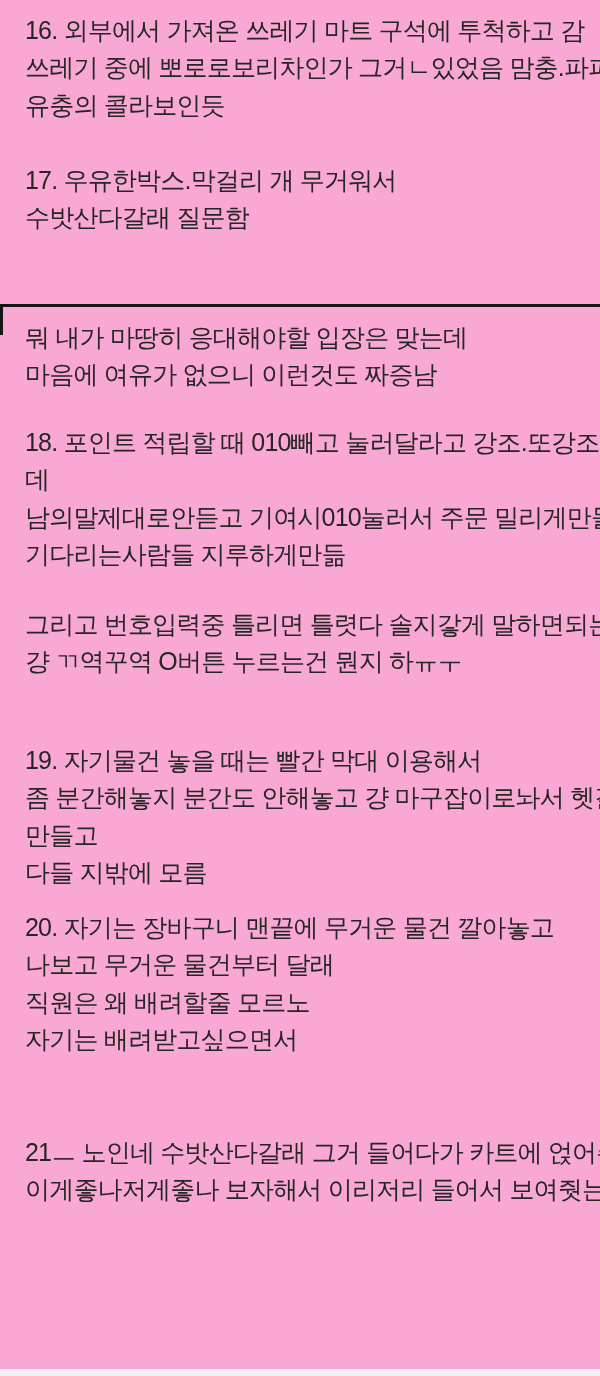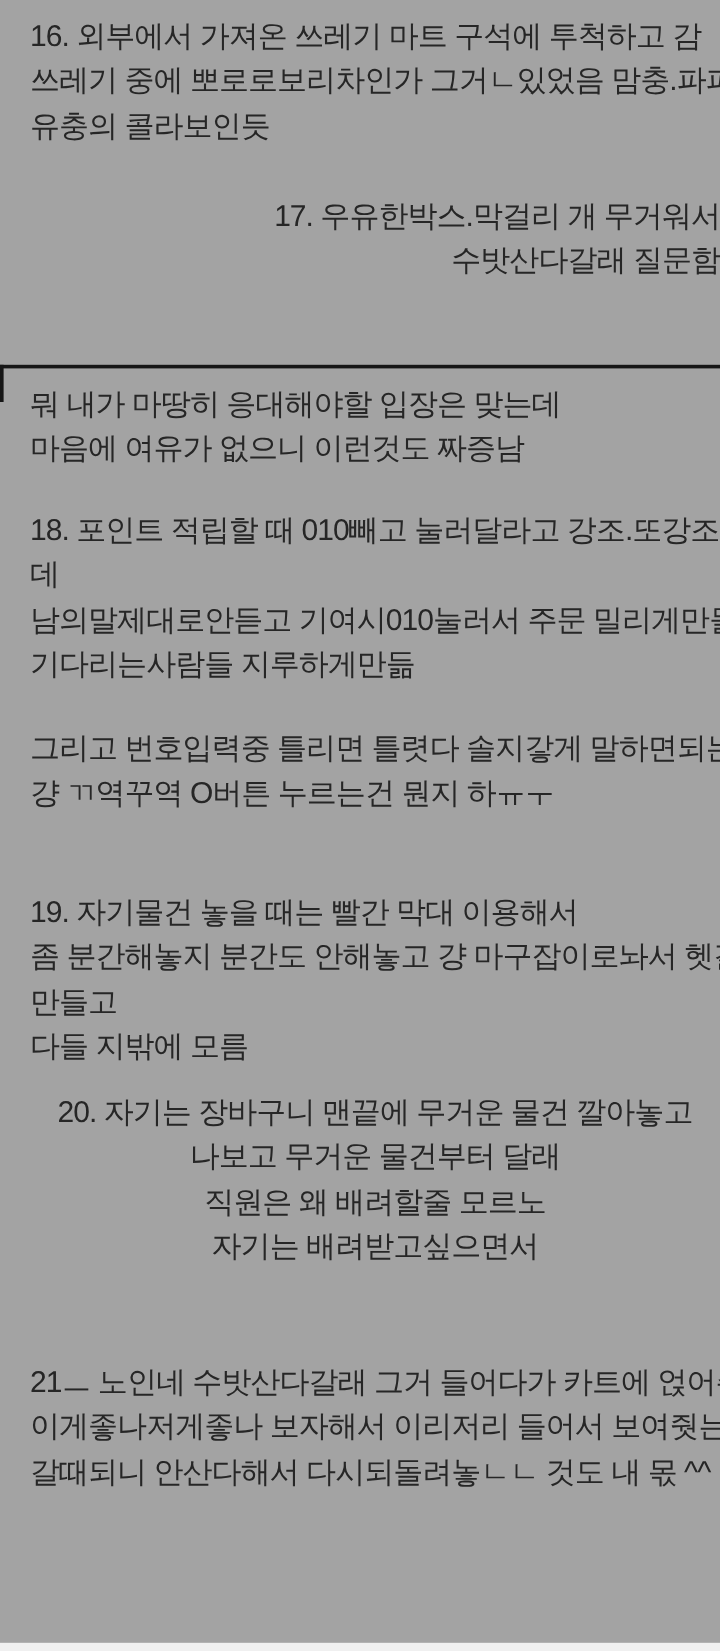--- a/index.html
+++ b/index.html
@@ -4,42 +4,42 @@
 <style>
   html, body {
     margin: 0;
     padding: 0;
     background: #fbfbfb;
   }
   .page {
     position: relative;
     width: 600px;
     height: 1376px;
-    background: #a3a3a3;
+    background: #f9a8d4;
     overflow: hidden;
     font-family: "Liberation Sans", sans-serif;
     color: #262626;
   }
   .sec {
     position: absolute;
     left: 25px;
     right: 0;
     font-size: 25px;
     line-height: 37.3px;
     letter-spacing: -0.8px;
     white-space: nowrap;
     color: #262626;
   }
   .sec-16   { top: 12px; }
-  .sec-17   { top: 162px; text-align: right; }
+  .sec-17   { top: 162px; }
   .sec-reply{ top: 319px; }
   .sec-18   { top: 424px; }
   .sec-18b  { top: 606px; }
   .sec-19   { top: 742px; }
-  .sec-20   { top: 909px; text-align: center; }
+  .sec-20   { top: 909px; }
   .sec-21   { top: 1134px; }
   .sec-end  { top: 1282px; }
 
   .divider-h {
     position: absolute;
     top: 304px;
     left: 0;
     width: 600px;
     height: 3px;
     background: #161616;
@@ -107,19 +107,18 @@
   <div class="sec sec-20">
     <div>20. 자기는 장바구니 맨끝에 무거운 물건 깔아놓고</div>
     <div>나보고 무거운 물건부터 달래</div>
     <div>직원은 왜 배려할줄 모르노</div>
     <div>자기는 배려받고싶으면서</div>
   </div>
 
   <div class="sec sec-21">
     <div>21ㅡ 노인네 수밧산다갈래 그거 들어다가 카트에 얹어주고</div>
     <div>이게좋나저게좋나 보자해서 이리저리 들어서 보여줫는데</div>
-    <div>갈때되니 안산다해서 다시되돌려놓ㄴㄴ 것도 내 몫 ^^</div>
   </div>
 
 
   <div class="bottom-strip"></div>
 
 </div>
 
 </body></html>

